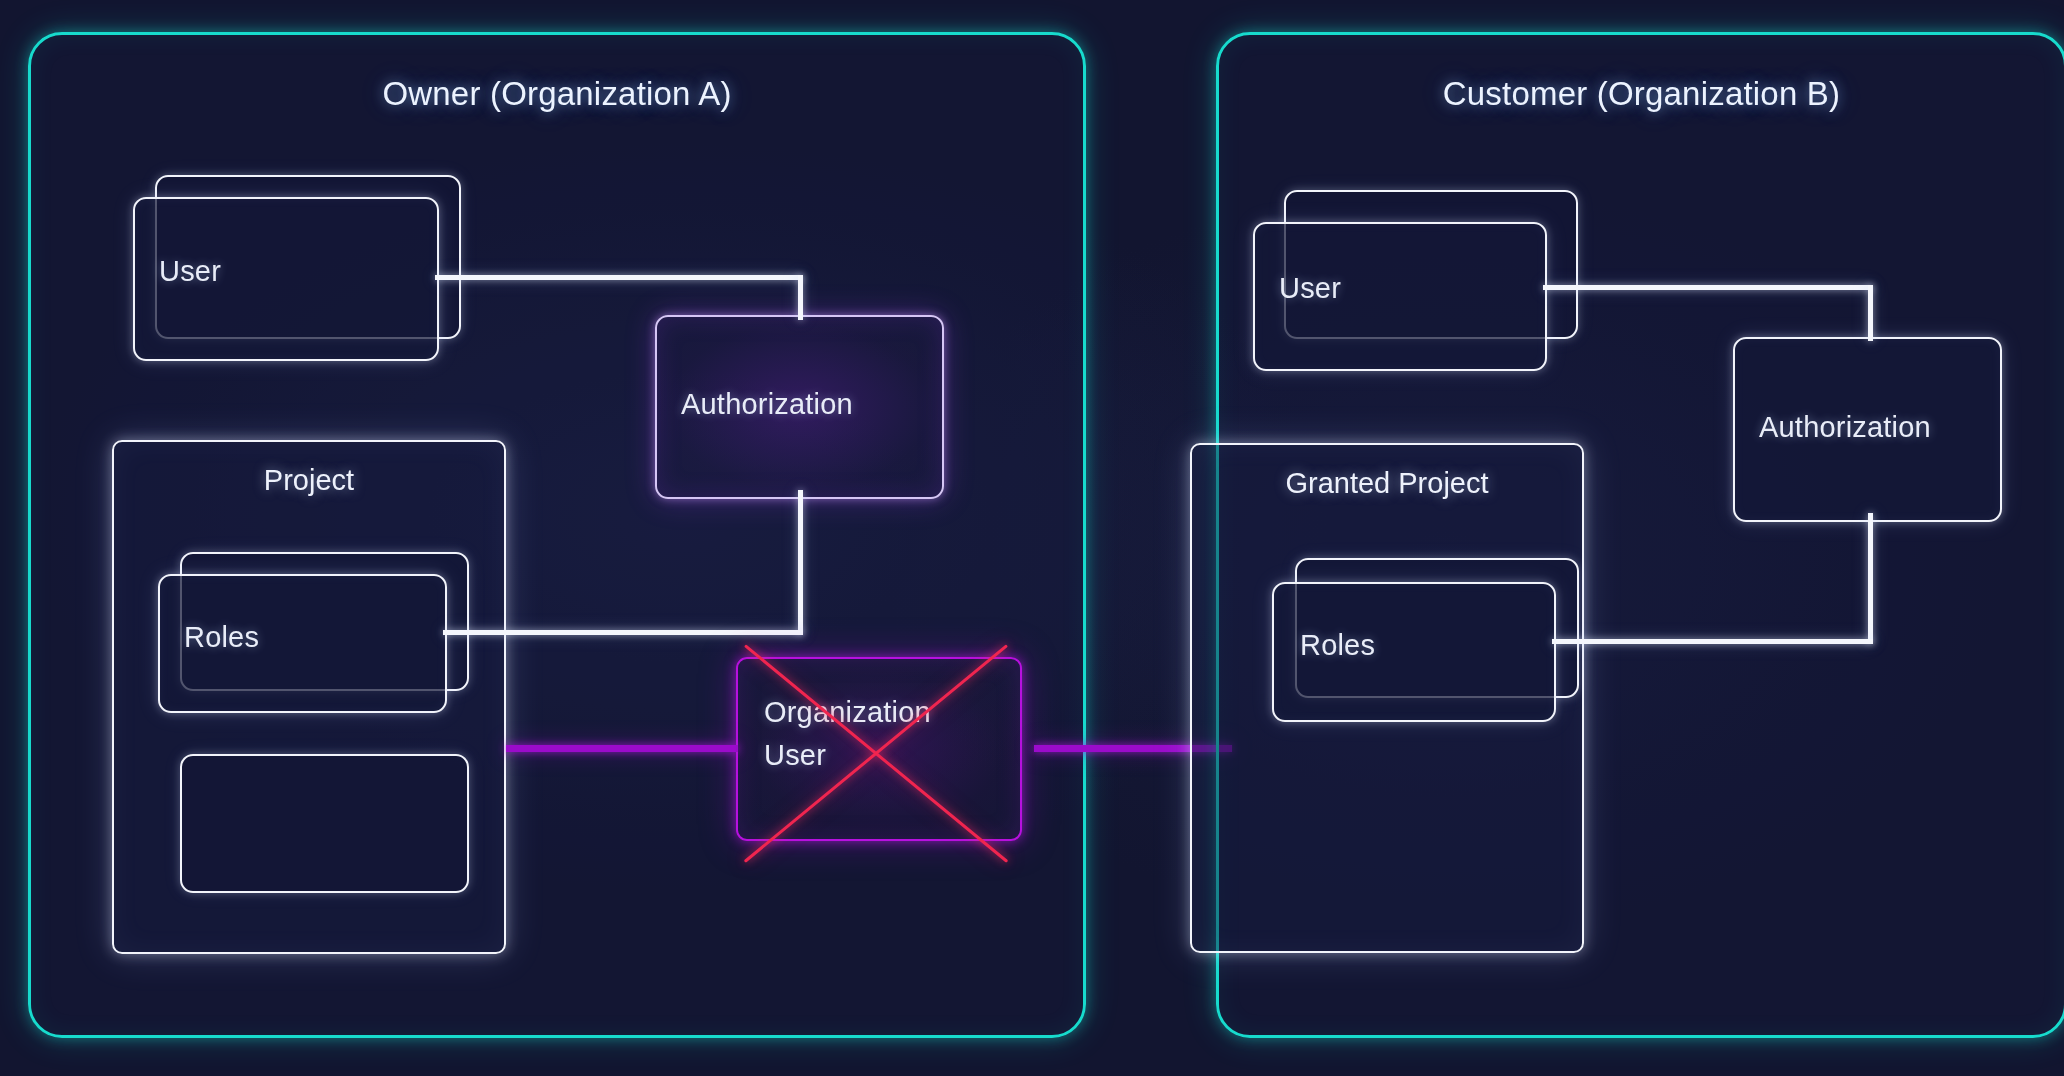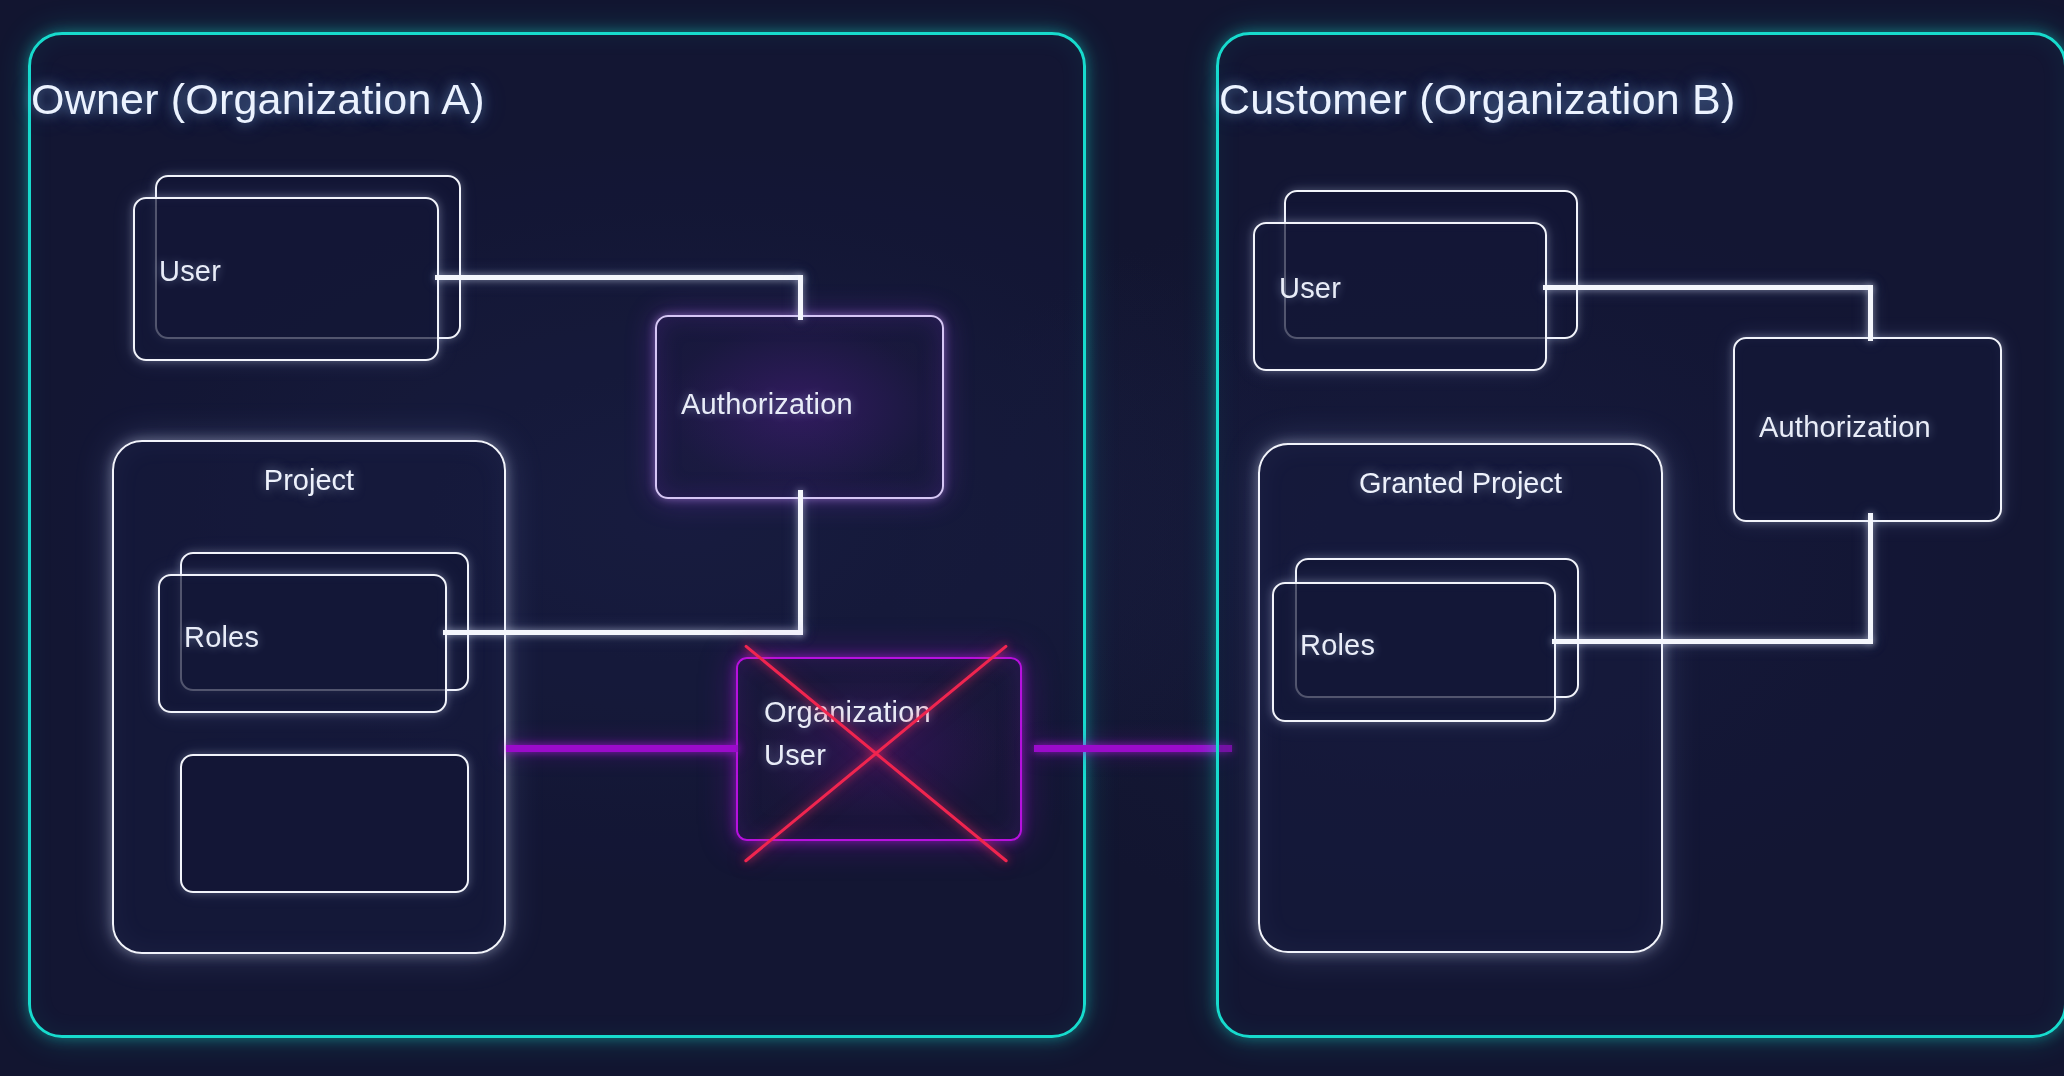--- a/index.html
+++ b/index.html
@@ -32,21 +32,22 @@
       0 0 14px rgba(23,219,205,0.42),
       0 0 34px rgba(23,219,205,0.20),
       inset 0 0 26px rgba(23,219,205,0.07);
     background: rgba(22,26,60,0.28);
   }
   .org-title {
     position: absolute;
     top: 40px;
     left: 0;
     width: 100%;
-    font-size: 43px;
+    text-align: center;
+    font-size: 33px;
     font-weight: 300;
     letter-spacing: 0.2px;
     color: #ecf3ff;
     text-shadow: 0 0 12px rgba(150,200,255,0.55), 0 0 26px rgba(90,150,255,0.3);
     white-space: nowrap;
   }
 
   
   .card {
     position: absolute;
@@ -72,21 +73,21 @@
     background: rgba(18,22,52,0.55);
     box-shadow:
       0 0 8px rgba(220,230,255,0.26),
       0 0 18px rgba(170,190,255,0.10);
   }
 
   
   .container-card {
     position: absolute;
     border: 2.4px solid #f2f4fb;
-    border-radius: 30px;
+    border-radius: 10px;
     background: rgba(22,27,62,0.45);
     box-shadow:
       0 0 14px rgba(230,237,255,0.42),
       0 0 38px rgba(160,185,255,0.20),
       inset 0 0 30px rgba(160,185,255,0.055);
   }
   .container-title {
     position: absolute;
     top: 22px;
     left: 0;
@@ -200,21 +201,21 @@
 
   <div class="card back" style="left:1284px; top:190px; width:290px; height:145px;"></div>
   <div class="card" style="left:1253px; top:222px; width:290px; height:145px;">
     <div class="card-label" style="left:24px; top:48px;">User</div>
   </div>
 
   <div class="card" style="left:1733px; top:337px; width:265px; height:181px;">
     <div class="card-label" style="left:24px; top:72px;">Authorization</div>
   </div>
 
-  <div class="container-card" style="left:1258px; top:443px; width:390px; height:506px;padding-left:11px;">
+  <div class="container-card" style="left:1190px; top:443px; width:390px; height:506px;">
     <div class="container-title">Granted Project</div>
   </div>
 
   <div class="card back" style="left:1295px; top:558px; width:280px; height:136px;"></div>
   <div class="card" style="left:1272px; top:582px; width:280px; height:136px;">
     <div class="card-label" style="left:26px; top:45px;">Roles</div>
   </div>
 
   <div class="conn h" style="left:1543px; top:285px; width:330px;"></div>
   <div class="conn v" style="left:1868px; top:285px; height:56px;"></div>

